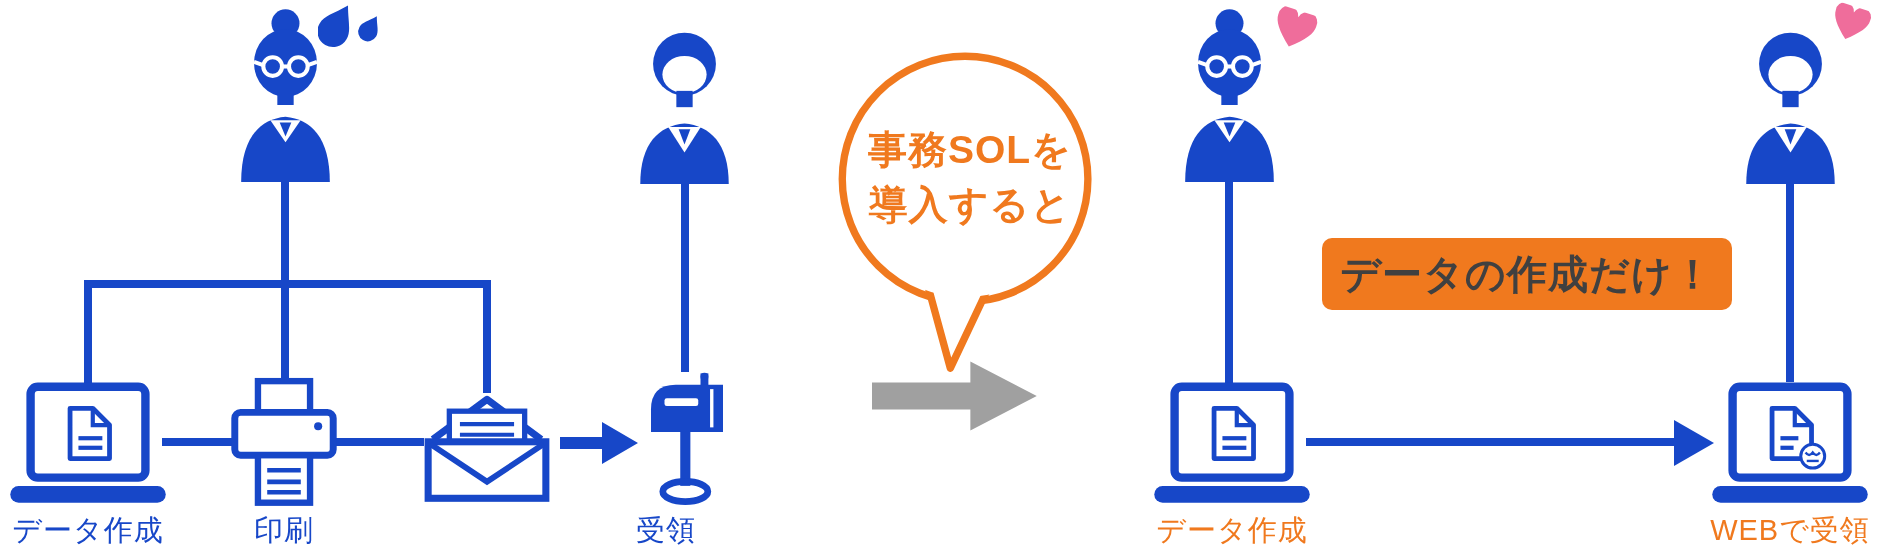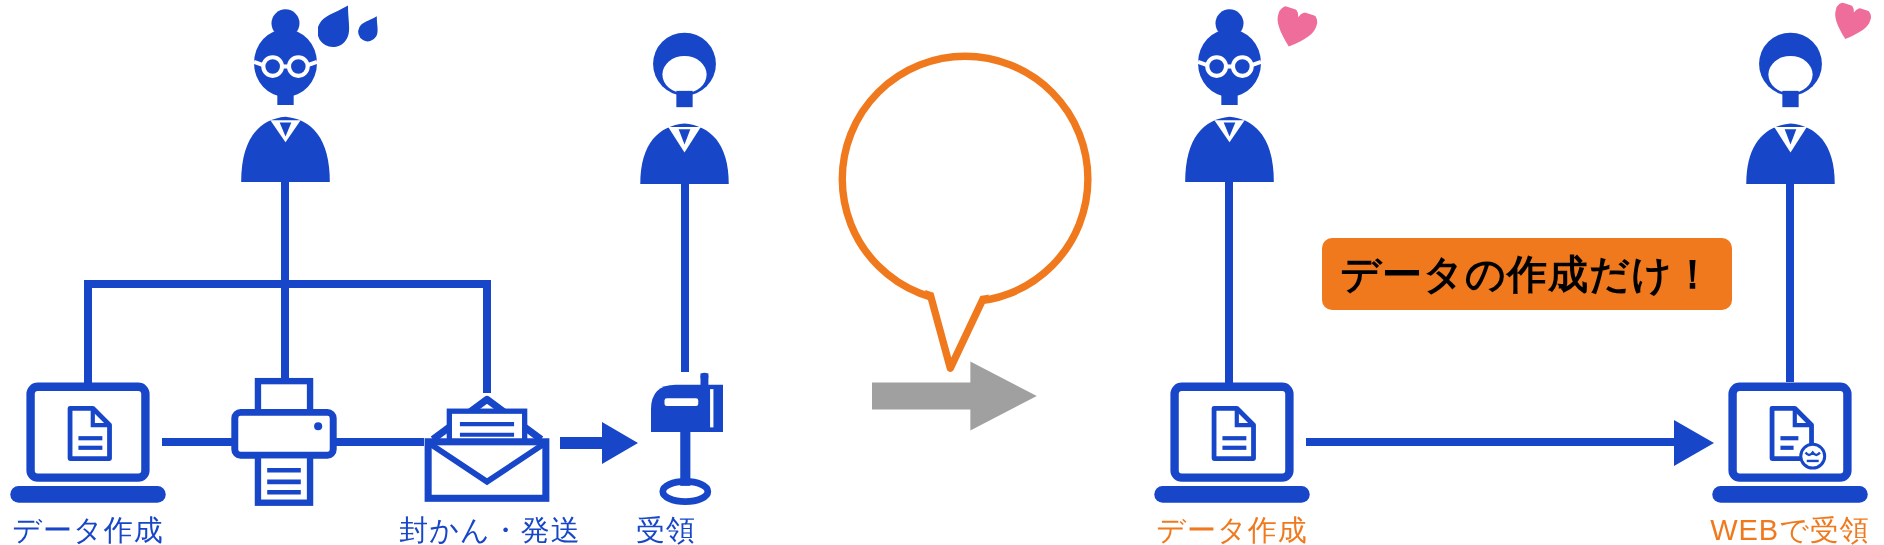--- a/index.html
+++ b/index.html
@@ -22,21 +22,21 @@
     color:var(--blue);text-align:center;letter-spacing:1px;line-height:30px;
   }
   .step-label.orange{color:var(--orange);}
   .bubble-text{
     position:absolute;left:830px;top:122px;width:280px;text-align:center;
     color:var(--orange);font-weight:bold;font-size:39px;line-height:55px;
     letter-spacing:1px;
   }
   .callout{
     position:absolute;left:1322px;top:238px;width:410px;height:72px;
-    background:var(--orange);border-radius:10px;color:#000000;
+    background:var(--orange);border-radius:10px;color:#404040;
     font-size:40px;font-weight:bold;text-align:center;line-height:72px;
     letter-spacing:1px;
   }
   svg{display:block;}
 </style>
 </head>
 <body>
 
 <div class="canvas">
 
@@ -138,29 +138,33 @@
       <circle cx="55.5" cy="3" r="3.5" fill="#1747c8"></circle>
       <path d="M8,52 V32 Q8,10 30,10 H72 V52 Z" fill="#1747c8"></path>
       <rect x="20" y="22" width="30" height="7" rx="2" fill="#ffffff"></rect>
       <line x1="62" y1="14" x2="62" y2="48" stroke="#ffffff" stroke-width="3"></line>
       <rect x="34" y="52" width="9" height="48" fill="#1747c8"></rect>
       <ellipse cx="38.5" cy="105" rx="20" ry="9" fill="none" stroke="#1747c8" stroke-width="6"></ellipse>
     </svg>
   </div>
 
   <div class="step-label" style="left:8px;width:160px;">データ作成</div>
-  <div class="step-label" style="left:378px;width:224px;">封かん・発送</div>
+  <div class="step-label" style="left:214px;width:140px;">印刷</div>
   <div class="step-label" style="left:606px;width:120px;">受領</div>
 
   <div class="abs" style="left:830px;top:46px;">
     <svg viewBox="0 0 228 268" width="280" height="330">
       <circle cx="110" cy="108" r="100" fill="#ffffff" stroke="#f0791e" stroke-width="6"></circle>
       <path d="M80,196 L98,262 L132,190 Z" fill="#ffffff" stroke="#f0791e" stroke-width="6" stroke-linejoin="round"></path>
       <circle cx="110" cy="108" r="96" fill="#ffffff"></circle>
     </svg>
+  </div>
+  <div class="bubble-text">
+    <div>事務SOLを</div>
+    <div>導入すると</div>
   </div>
 
   <div class="abs" style="left:872px;top:360px;">
     <svg viewBox="0 0 135 58" width="166" height="72">
       <polygon points="0,18 80,18 80,1 134,29 80,57 80,40 0,40" fill="#a0a0a0"></polygon>
     </svg>
   </div>
 
   <div class="abs" style="left:1171px;top:7px;">
     <svg viewBox="0 0 100 150" width="117" height="175">

